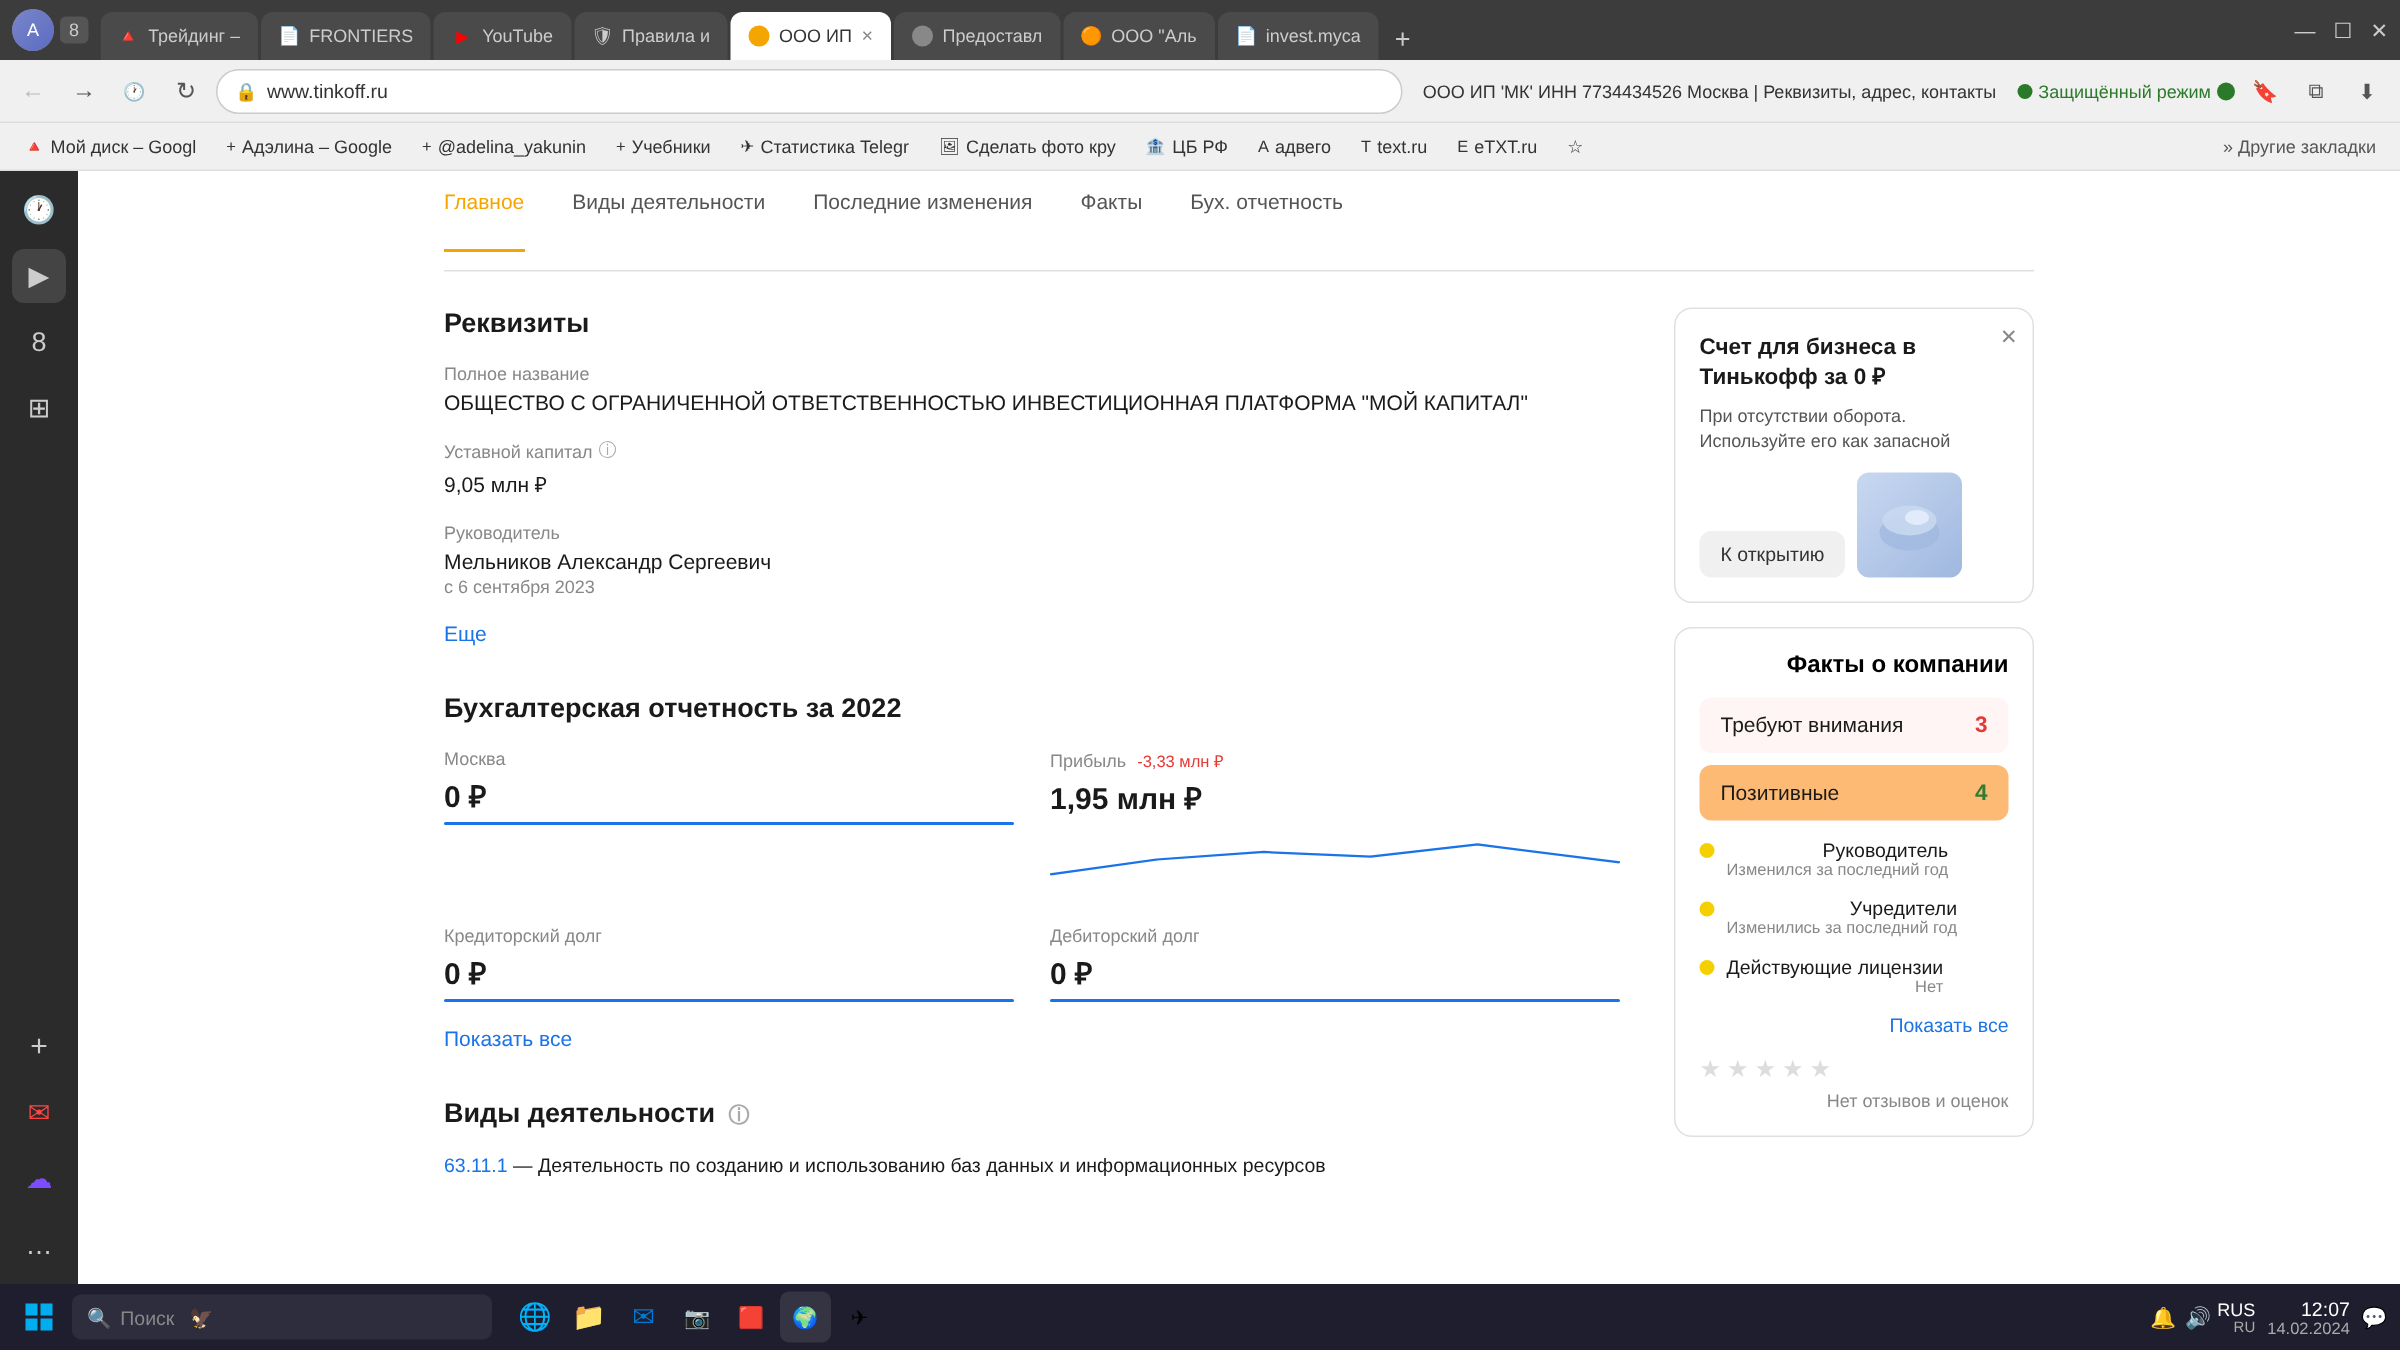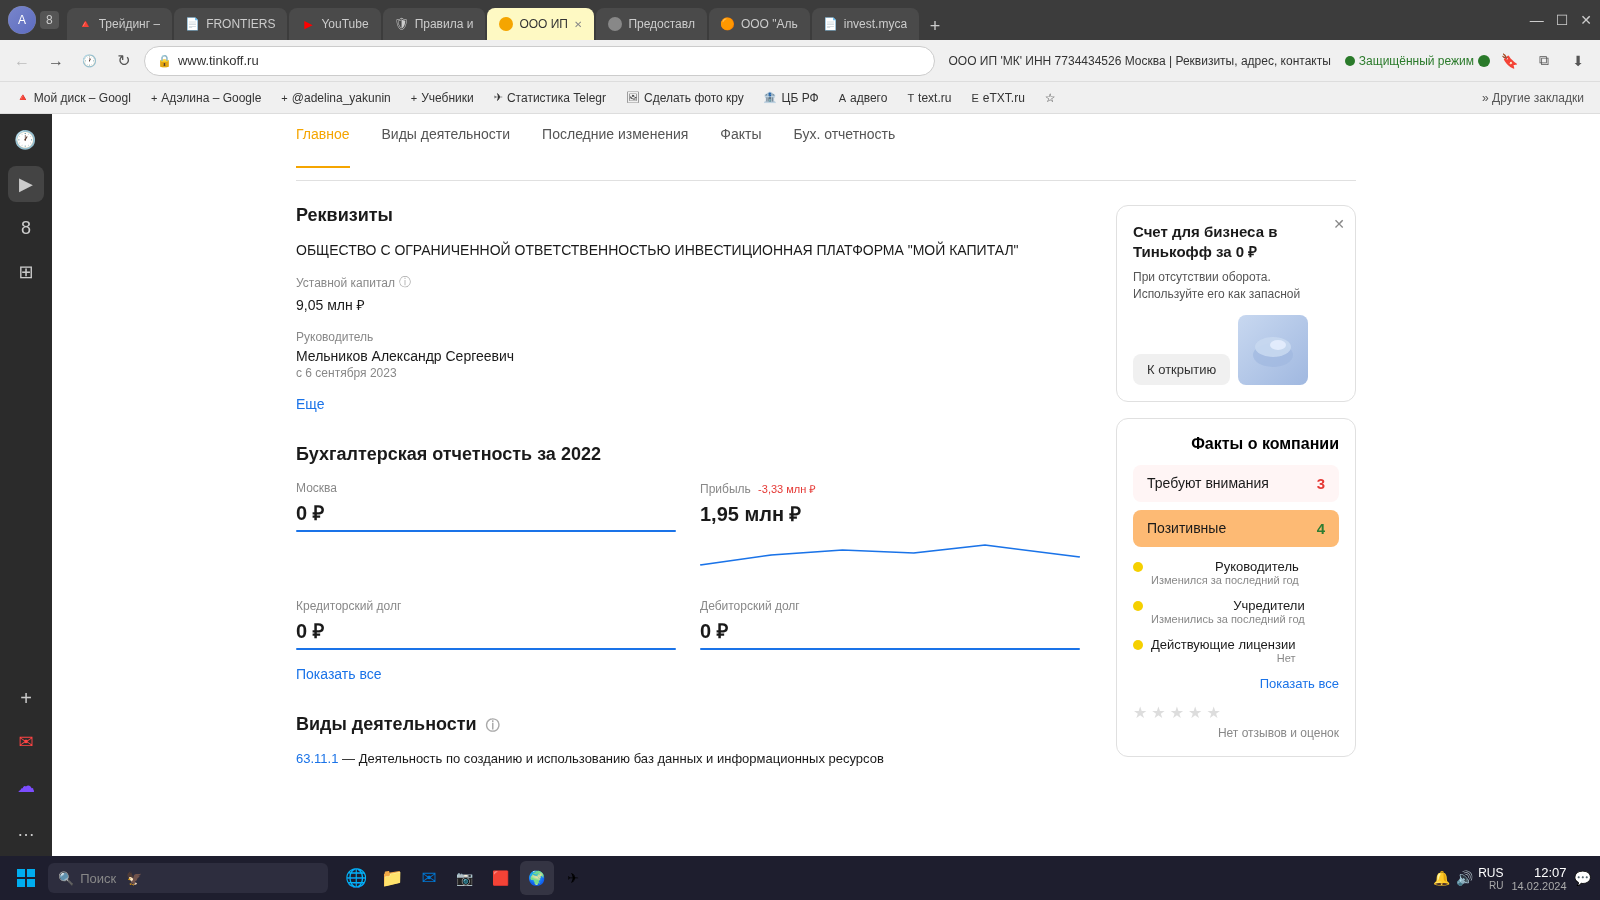--- a/index.html
+++ b/index.html
@@ -7,21 +7,21 @@
 
     
     .browser-frame { width: 1600px; height: 900px; display: flex; flex-direction: column; background: #2b2b2b; }
 
     
     .title-bar { height: 40px; background: #3c3c3c; display: flex; align-items: center; padding: 0 8px; gap: 4px; }
     .profile-icon { width: 28px; height: 28px; border-radius: 50%; background: #888; overflow: hidden; flex-shrink: 0; }
     .tab-count { background: #555; color: #ccc; border-radius: 4px; padding: 2px 6px; font-size: 12px; margin-right: 4px; }
     .tabs-area { display: flex; align-items: flex-end; flex: 1; overflow: hidden; height: 100%; }
     .tab { height: 32px; padding: 0 12px; display: flex; align-items: center; gap: 6px; border-radius: 8px 8px 0 0; font-size: 12px; color: #ccc; cursor: pointer; white-space: nowrap; max-width: 160px; background: #4a4a4a; margin-right: 2px; flex-shrink: 0; }
-    .tab.active { background: #fef9c3; color: #333; }
+    .tab.active { background: #ffffff; color: #333; }
     .tab-favicon { width: 14px; height: 14px; flex-shrink: 0; display: flex; align-items: center; justify-content: center; }
     .tab-label { overflow: hidden; text-overflow: ellipsis; white-space: nowrap; }
     .tab-close { margin-left: auto; color: #888; font-size: 10px; cursor: pointer; }
     .new-tab-btn { width: 28px; height: 28px; display: flex; align-items: center; justify-content: center; color: #ccc; font-size: 18px; cursor: pointer; }
     .window-controls { display: flex; gap: 12px; align-items: center; margin-left: 8px; }
     .win-btn { color: #ccc; font-size: 14px; cursor: pointer; }
 
     
     .nav-bar { height: 42px; background: #f0f0f0; display: flex; align-items: center; padding: 0 8px; gap: 6px; border-bottom: 1px solid #ddd; }
     .nav-btn { width: 28px; height: 28px; display: flex; align-items: center; justify-content: center; color: #555; font-size: 16px; cursor: pointer; border-radius: 50%; }
@@ -292,20 +292,21 @@
           <div class="page-tab">Факты</div>
           <div class="page-tab">Бух. отчетность</div>
         </div>
 
         <div class="main-layout">
           <div class="main-left">
 
             <div class="section">
               <div class="section-title">Реквизиты</div>
               <div class="info-row">
+                <div class="info-label">Полное название</div>
                 <div class="info-value">ОБЩЕСТВО С ОГРАНИЧЕННОЙ ОТВЕТСТВЕННОСТЬЮ ИНВЕСТИЦИОННАЯ ПЛАТФОРМА "МОЙ КАПИТАЛ"</div>
               </div>
               <div class="info-row">
                 <div class="info-label">
                   <span>Уставной капитал</span>
                   <span style="color:#aaa;">ⓘ</span>
                 </div>
                 <div class="info-value">9,05 млн ₽</div>
               </div>
               <div class="info-row">

